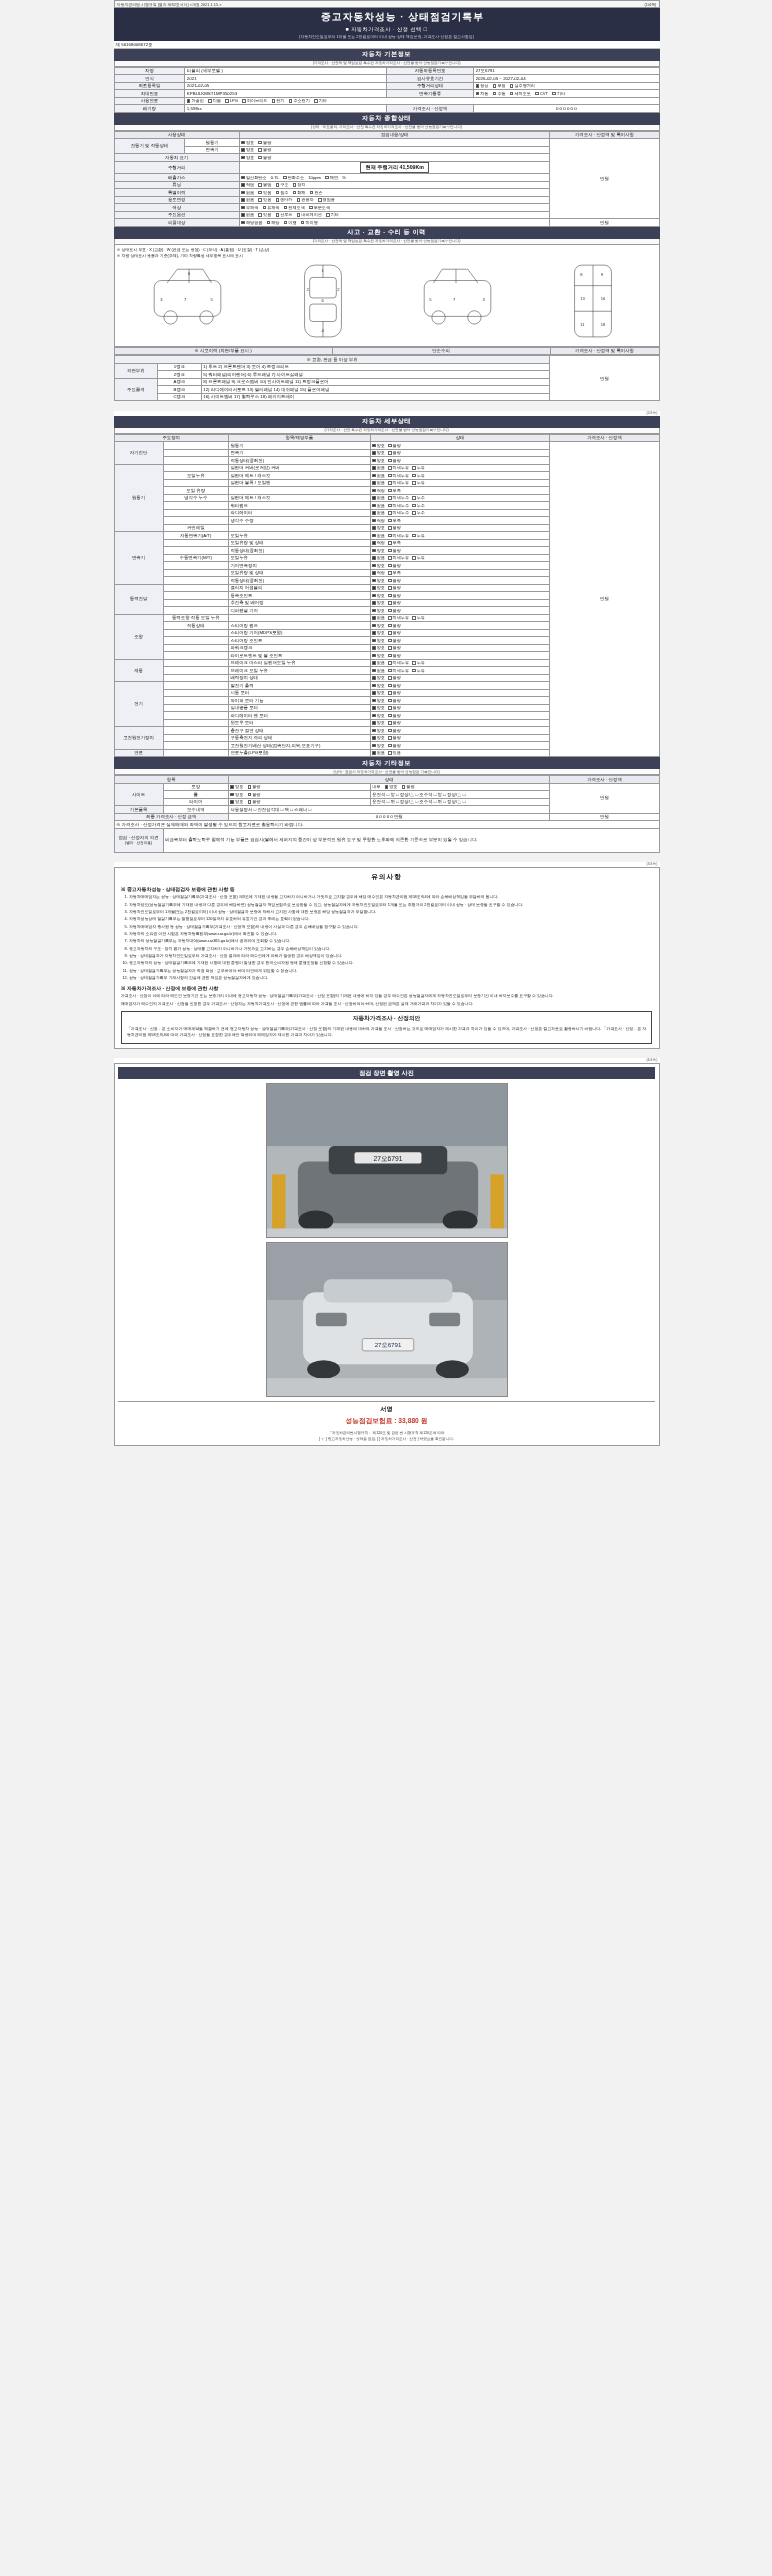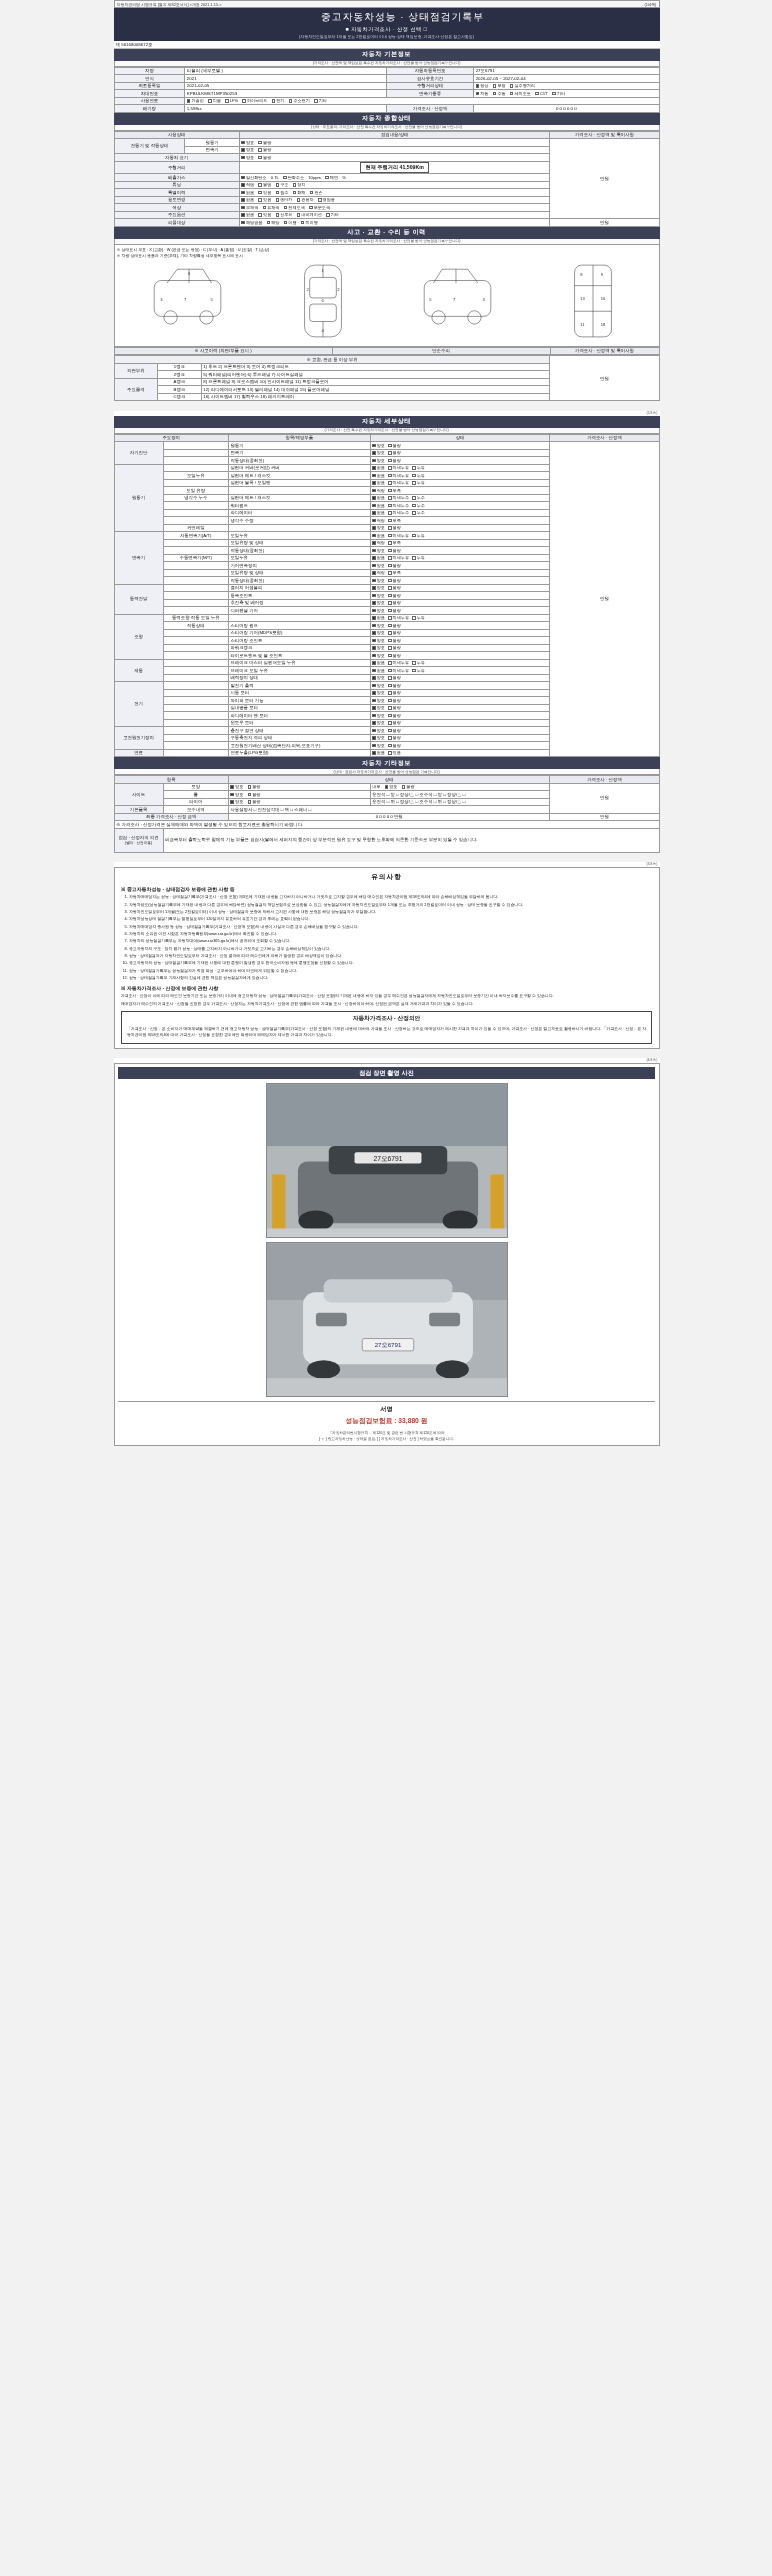--- a/index.html
+++ b/index.html
@@ -17,21 +17,21 @@
   .topstrip {
     display:flex; justify-content:space-between; align-items:center;
     font-size:4.1px; color:#333; border:0.5px solid #999; background:#f7f7f7;
     padding:0.5px 2.1px;
   }
   .topstrip .l { font-size:3.9px; }
   .topstrip .r { font-size:3.9px; }
 
   
   .titlewrap { background:#2b2f45; color:#fff; text-align:center; padding:3.1px 0 2.1px; }
-  .titlewrap h1 { margin:0; font-size:9.8px; letter-spacing:1px; font-weight:normal;padding-left:32px; }
+  .titlewrap h1 { margin:0; font-size:9.8px; letter-spacing:1px; font-weight:bold;padding-left:32px; }
   .subtitle { font-size:5.2px; margin-top:1.5px; letter-spacing:0.5px; }
   .subnote { font-size:3.9px; color:#d8d8e0; margin-top:1px; }
   .docno { font-size:4.4px; padding:1px 2.1px; border-bottom:0.5px solid #bbb; }
 
   
   .secbar {
     background:#3d4157; color:#fff; text-align:center;
     font-size:6.2px; font-weight:bold; padding:1.5px 0; letter-spacing:0.5px;
   }
   .secnote {

